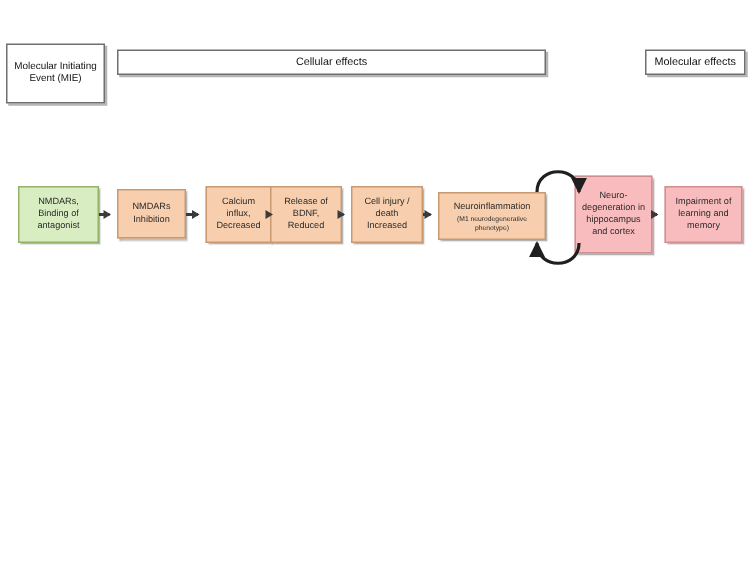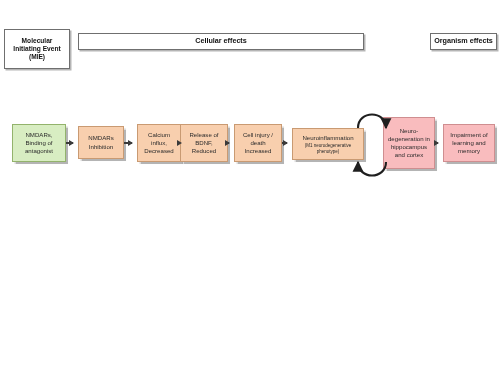--- a/index.html
+++ b/index.html
@@ -27,21 +27,21 @@
   .hdr-box {
     position: absolute;
     box-sizing: border-box;
     background: #ffffff;
     border: 1px solid #6f6f6f;
     box-shadow: 1.5px 1.5px 0 rgba(120,120,120,0.55);
     display: flex;
     align-items: center;
     justify-content: center;
     text-align: center;
-    font-weight: bold;
+    font-weight: normal;
     color: #111111;
     line-height: 1.22;
   }
   #hdr-mie {
     left: 4px; top: 29px;
     width: 66px; height: 40px;
     font-size: 6.6px;
     padding: 1px 2px;
   }
   #hdr-cellular {
@@ -128,21 +128,21 @@
 </head>
 <body>
 
 <div id="canvas">
 
   <div class="hdr-box" id="hdr-mie">Molecular Initiating Event (MIE)</div>
 
   <div class="hdr-box" id="hdr-cellular">Cellular effects</div>
 
 
-  <div class="hdr-box" id="hdr-organism">Organism effects</div>
+  <div class="hdr-box" id="hdr-organism">Molecular effects</div>
 
   <div class="node n-green" id="n1">
     <span>NMDARs, Binding of antagonist</span>
   </div>
 
   <div class="node n-orange" id="n2">
     <span>NMDARs Inhibition</span>
   </div>
 
   <div class="node n-orange" id="n3">

